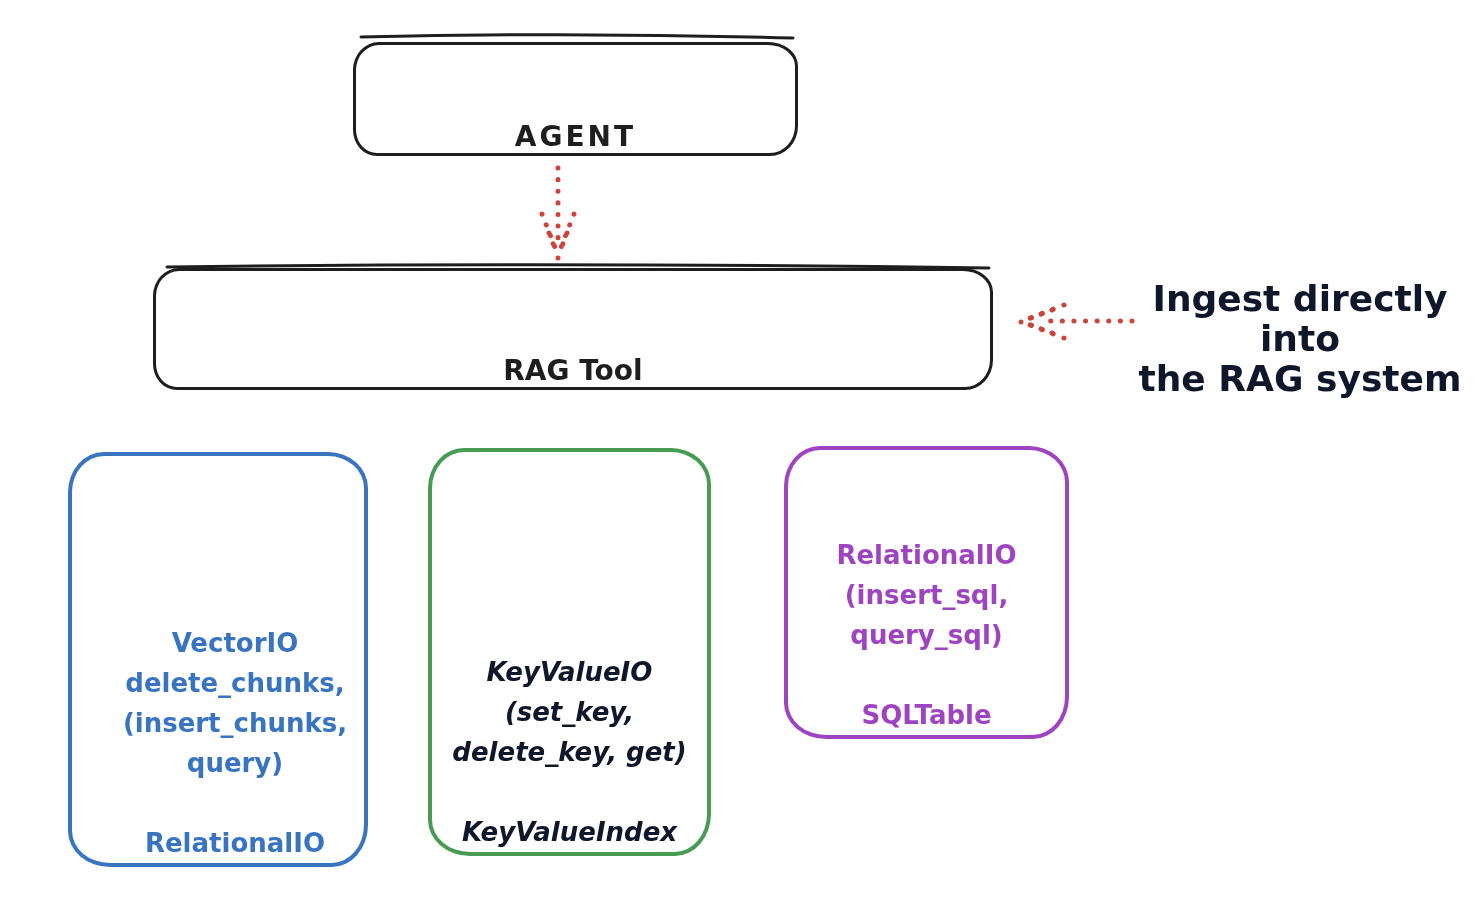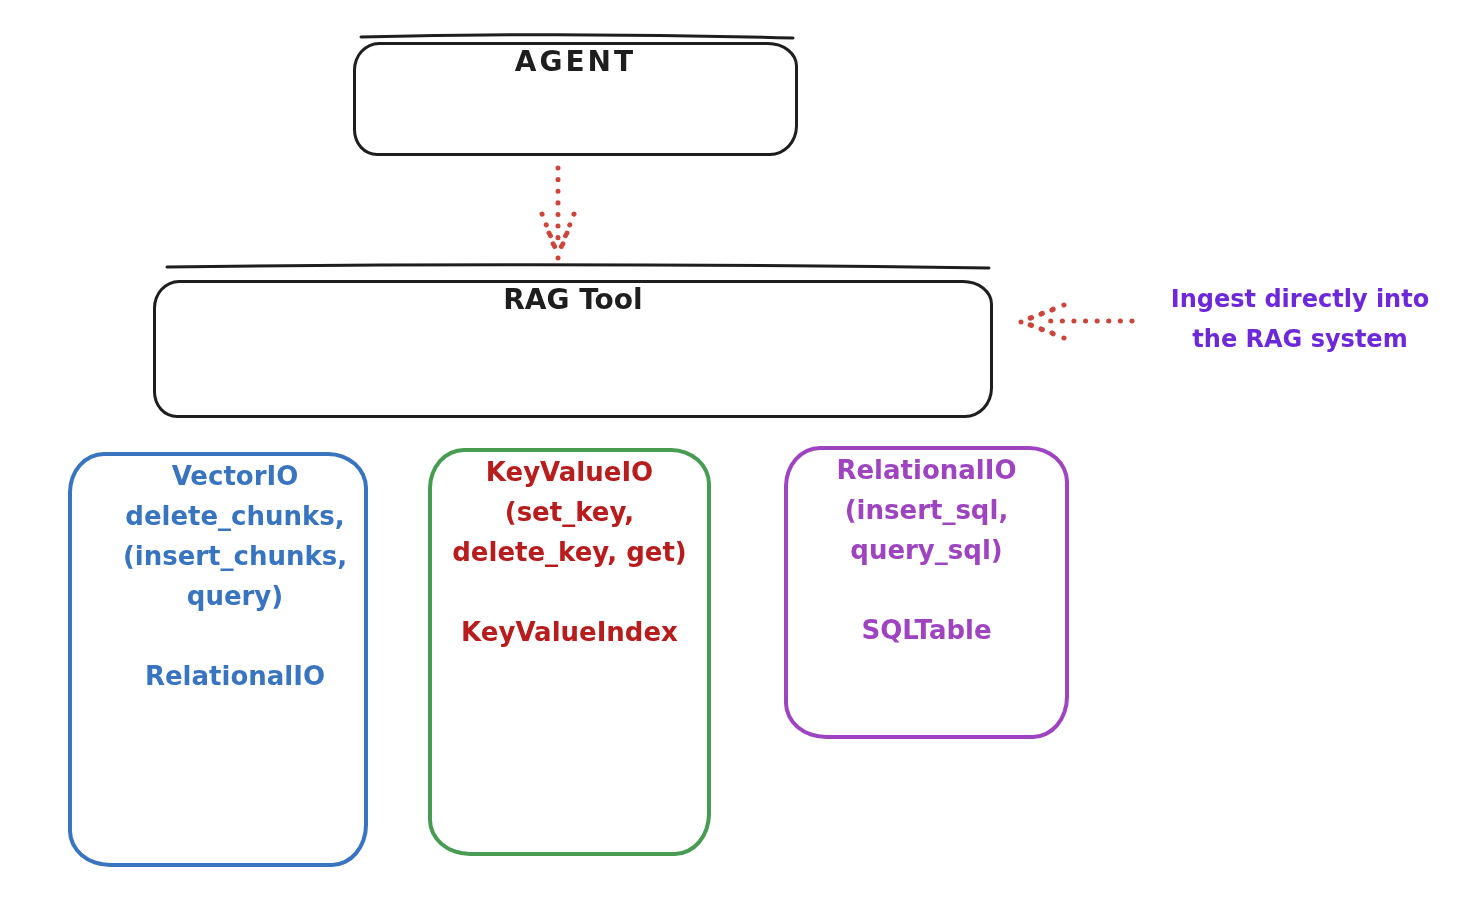--- a/index.html
+++ b/index.html
@@ -35,56 +35,56 @@
     stroke: #cc453a;
     stroke-width: 5;
     stroke-linecap: round;
     stroke-dasharray: 0.1 11.5;
   }
   .box {
     position: absolute;
     box-sizing: border-box;
     background: transparent;
     display: flex;
-    align-items: flex-start;
+    align-items: flex-end;
     justify-content: center;
   }
   .black-box {
     border: 3.5px solid #1e1e1e;
     border-radius: 26px 30px 28px 24px / 28px 24px 30px 26px;
     color: #1e1e1e;
   }
   .box-label {
     font-size: 28px;
     font-weight: 600;
     color: #1e1e1e;
   }
   .caps { letter-spacing: 3px; }
   .agent  { left: 353px; top: 42px;  width: 445px; height: 114px; }
-  .rag    { left: 153px; top: 280px; width: 840px; height: 138px; }
+  .rag    { left: 153px; top: 268px; width: 840px; height: 122px; }
 
   .annotation {
     position: absolute;
     left: 1128px;
     top: 279px;
     width: 344px;
     text-align: center;
-    font-size: 24px;
+    font-size: 36px;
     font-weight: 700;
     line-height: 40px;
-    color: #6d28d9;
+    color: #0f172a;
   }
 
   .io-box {
     border-width: 4px;
     border-style: solid;
     border-radius: 36px 40px 36px 42px / 40px 36px 42px 36px;
   }
   .io-box.blue   { left: 68px;  top: 452px; width: 300px; height: 415px; border-color: #3874bf; color: #3874bf; padding-left: 34px; }
-  .io-box.green  { left: 428px; top: 448px; width: 283px; height: 408px; border-color: #479b52; color: #b91c1c; }
+  .io-box.green  { left: 428px; top: 448px; width: 283px; height: 408px; border-color: #479b52; color: #0f172a; font-style: italic; }
   .io-box.purple { left: 784px; top: 446px; width: 285px; height: 293px; border-color: #9f44c0; color: #9f44c0; }
   .io-text {
     text-align: center;
     font-size: 26px;
     font-weight: 600;
     line-height: 40px;
     width: 100%;
   }
   .spacer { height: 40px; }
 </style>

